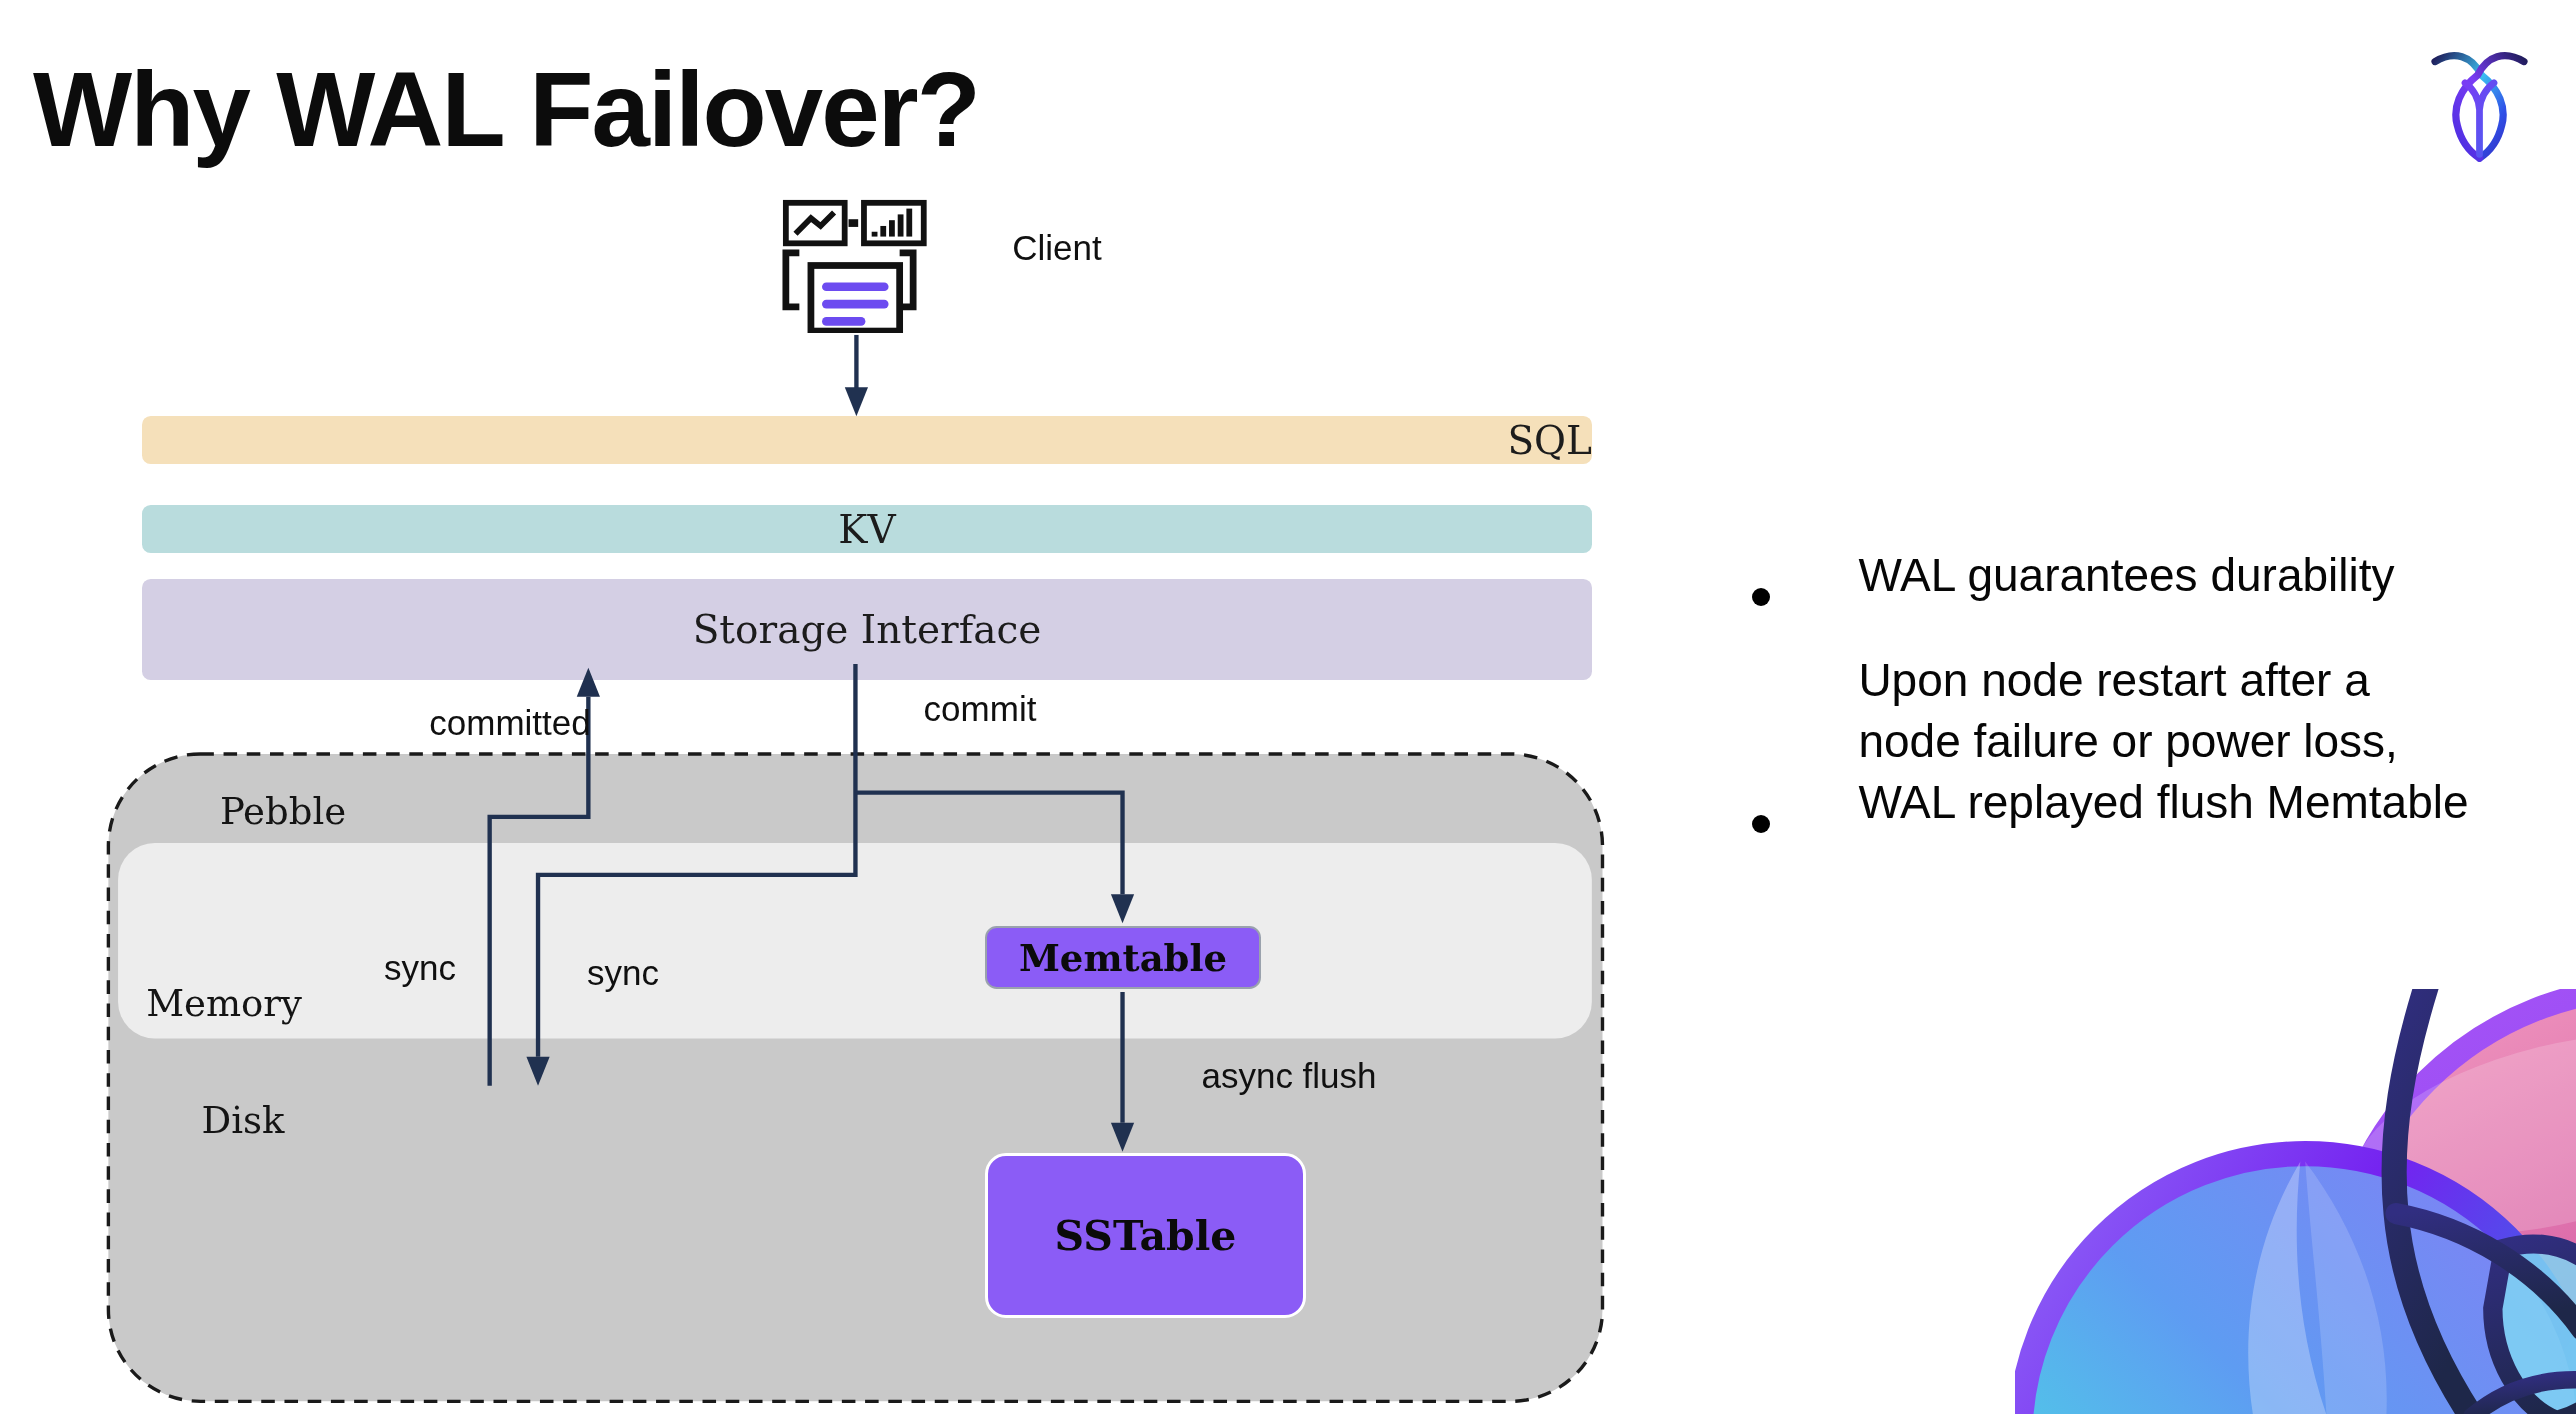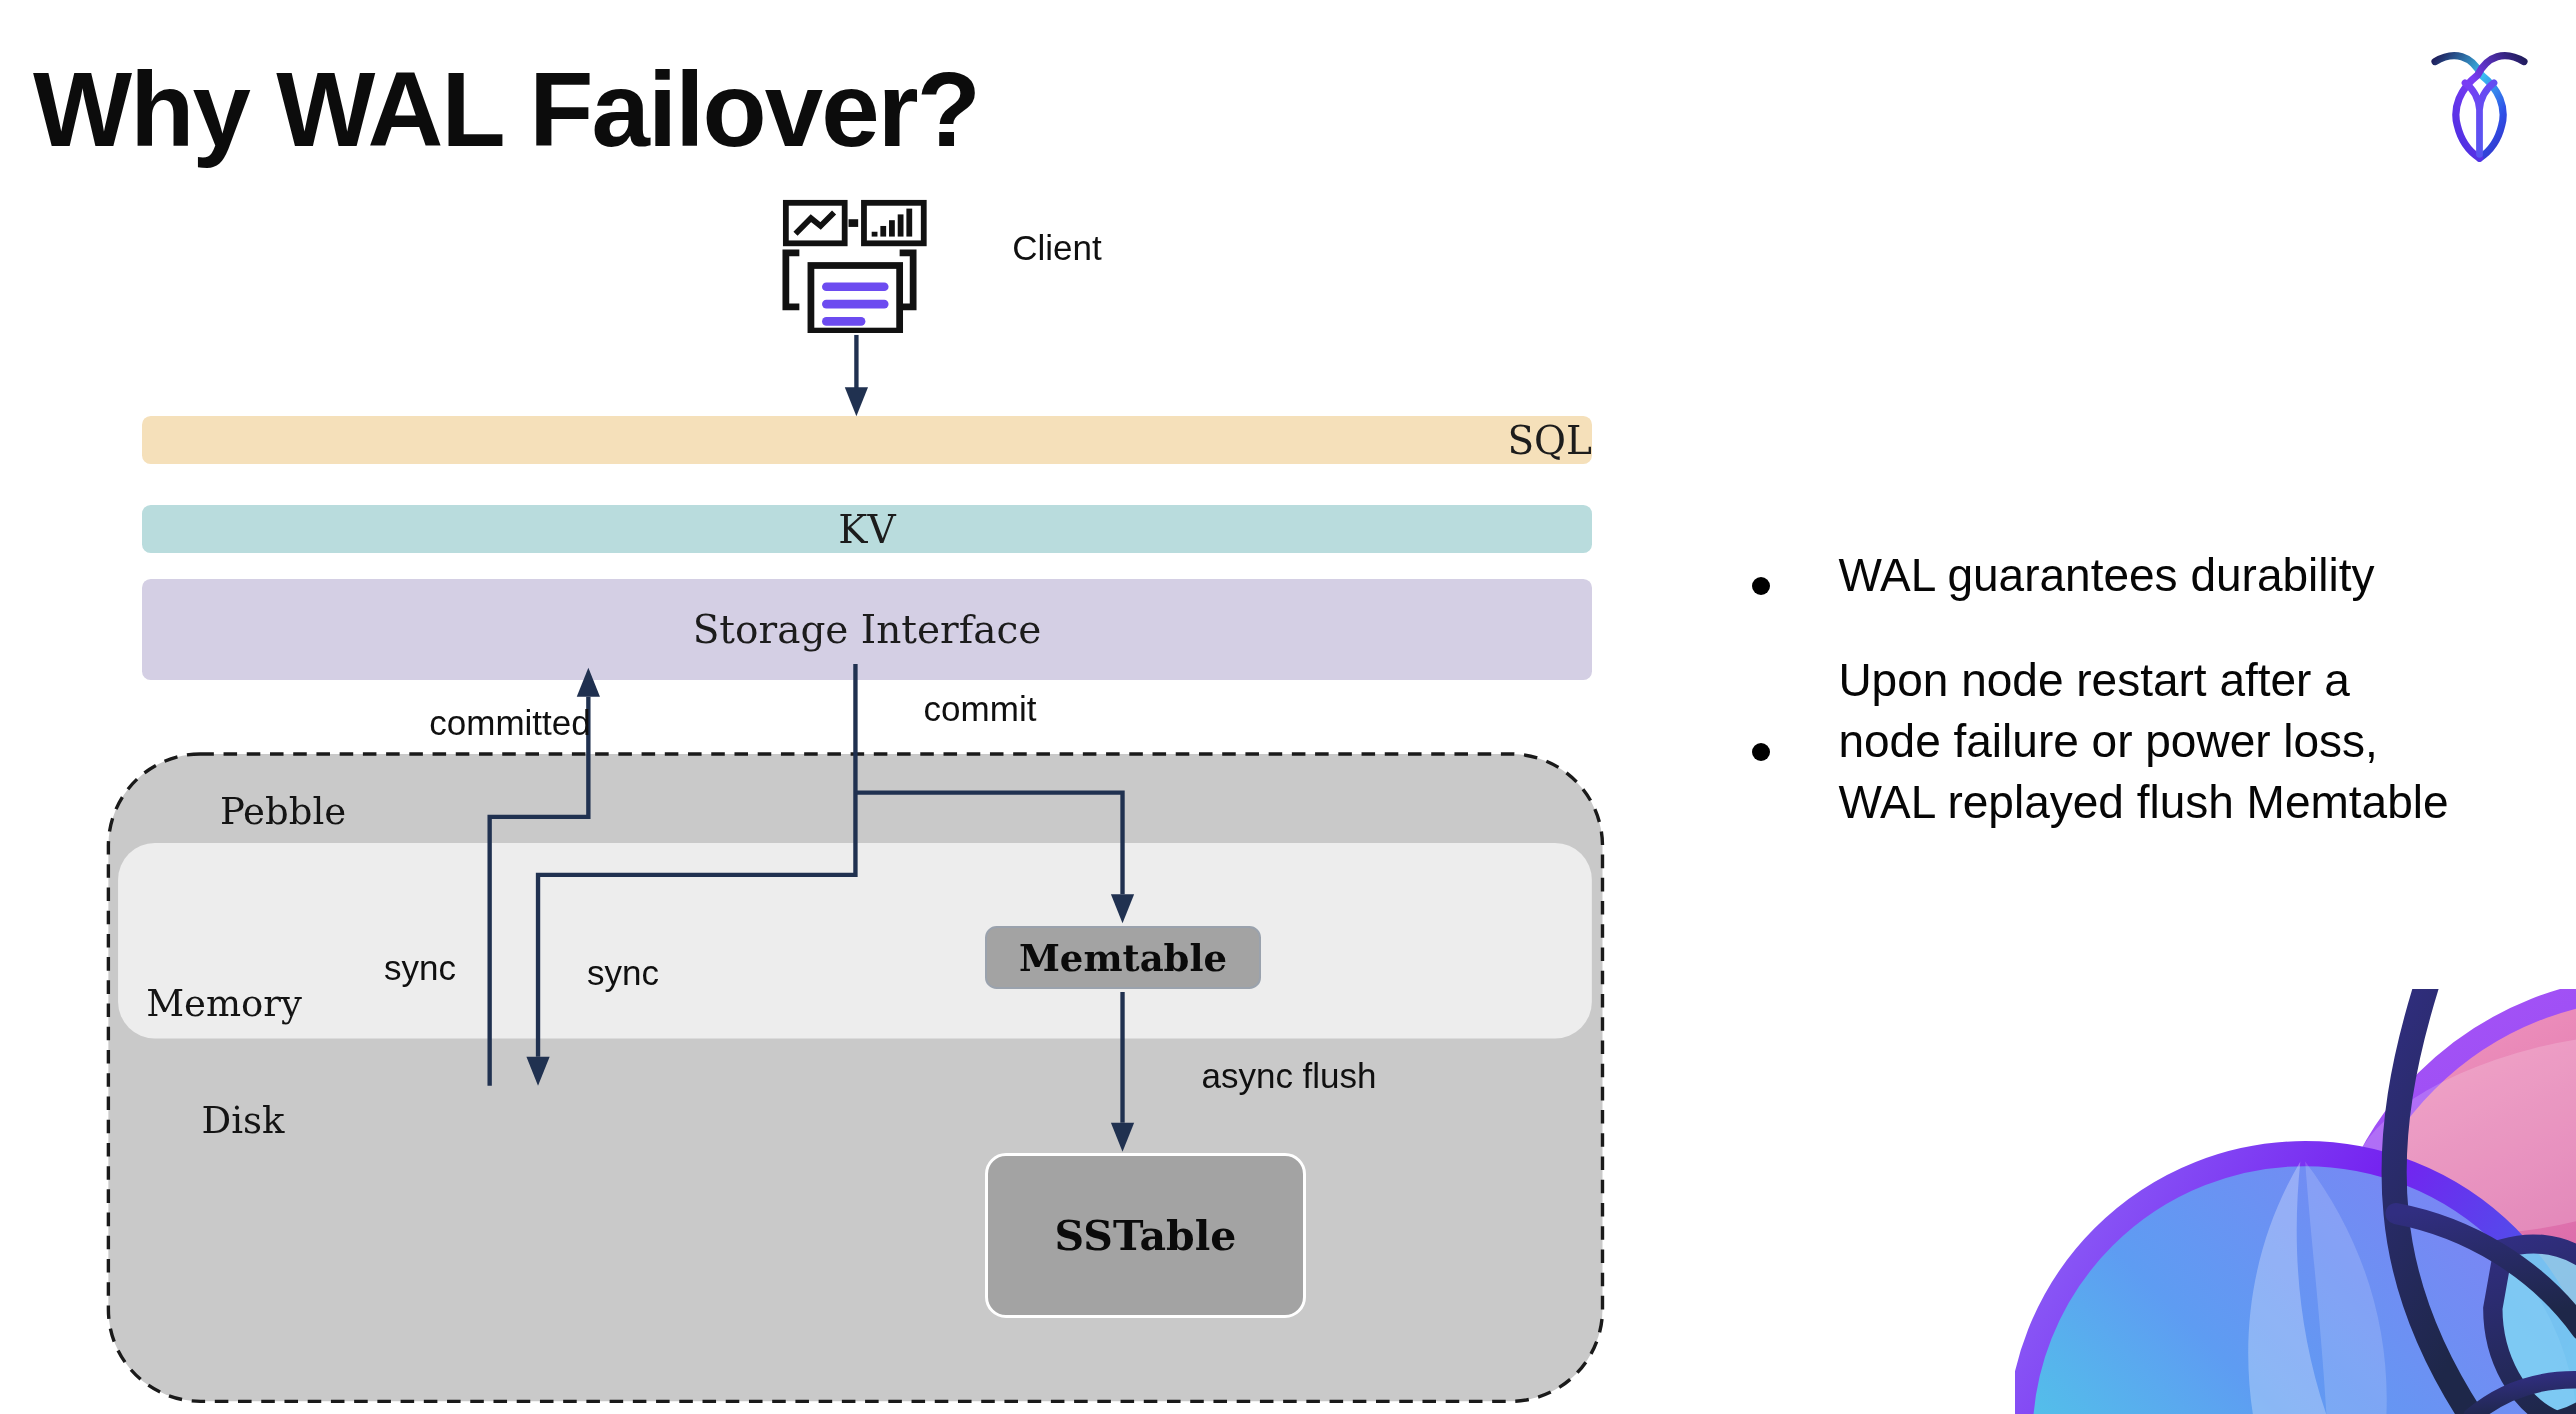--- a/index.html
+++ b/index.html
@@ -11,27 +11,27 @@
 
   .layer-bar{left:142px;width:1450px;border-radius:8.7px;display:flex;align-items:center;justify-content:center;
              font-family:"DejaVu Serif",serif;font-size:39px;color:#1c1c1c;}
   .bar-sql{top:416px;height:48px;background:#f5e0ba;justify-content:flex-end;}
   .bar-kv{top:505px;height:48px;background:#b9dcdd;}
   .bar-storage{top:579px;height:101px;background:#d4cfe4;}
 
   .zone-label{font-family:"DejaVu Serif",serif;font-size:37px;color:#141414;}
   .edge-label{font-family:"Liberation Sans",sans-serif;font-size:35px;color:#101010;}
 
-  .node{background:#a3a3a3;display:flex;align-items:center;justify-content:center;
+  .node{background:#8b5cf6;display:flex;align-items:center;justify-content:center;
         font-family:"DejaVu Serif",serif;font-weight:bold;color:#0b0b0b;box-sizing:border-box;}
   .node-memtable{left:985px;top:926px;width:276px;height:63px;border:2.9px solid #9aa2ad;border-radius:11.6px;font-size:37px;}
   .node-wal{left:448px;top:1088px;width:181px;height:170px;border:3.9px solid #ffffff;border-radius:21px;font-size:41px;}
   .node-sstable{left:985px;top:1153px;width:321px;height:165px;border:3.9px solid #ffffff;border-radius:21px;font-size:41px;}
 
-  .bullet-item{display:flex;align-items:center;}
+  .bullet-item{display:flex;align-items:flex-end;gap:20px;}
   .bullet-dot{width:18.4px;height:18.4px;border-radius:50%;background:#000;margin-top:21px;flex:0 0 18.4px;}
   .bullet-text{margin-left:68px;font-size:46px;line-height:61px;color:#060606;font-family:"Liberation Sans",sans-serif;}
 
   svg{display:block;}
 </style>
 </head>
 <body>
 
 <div class="slide">
 

